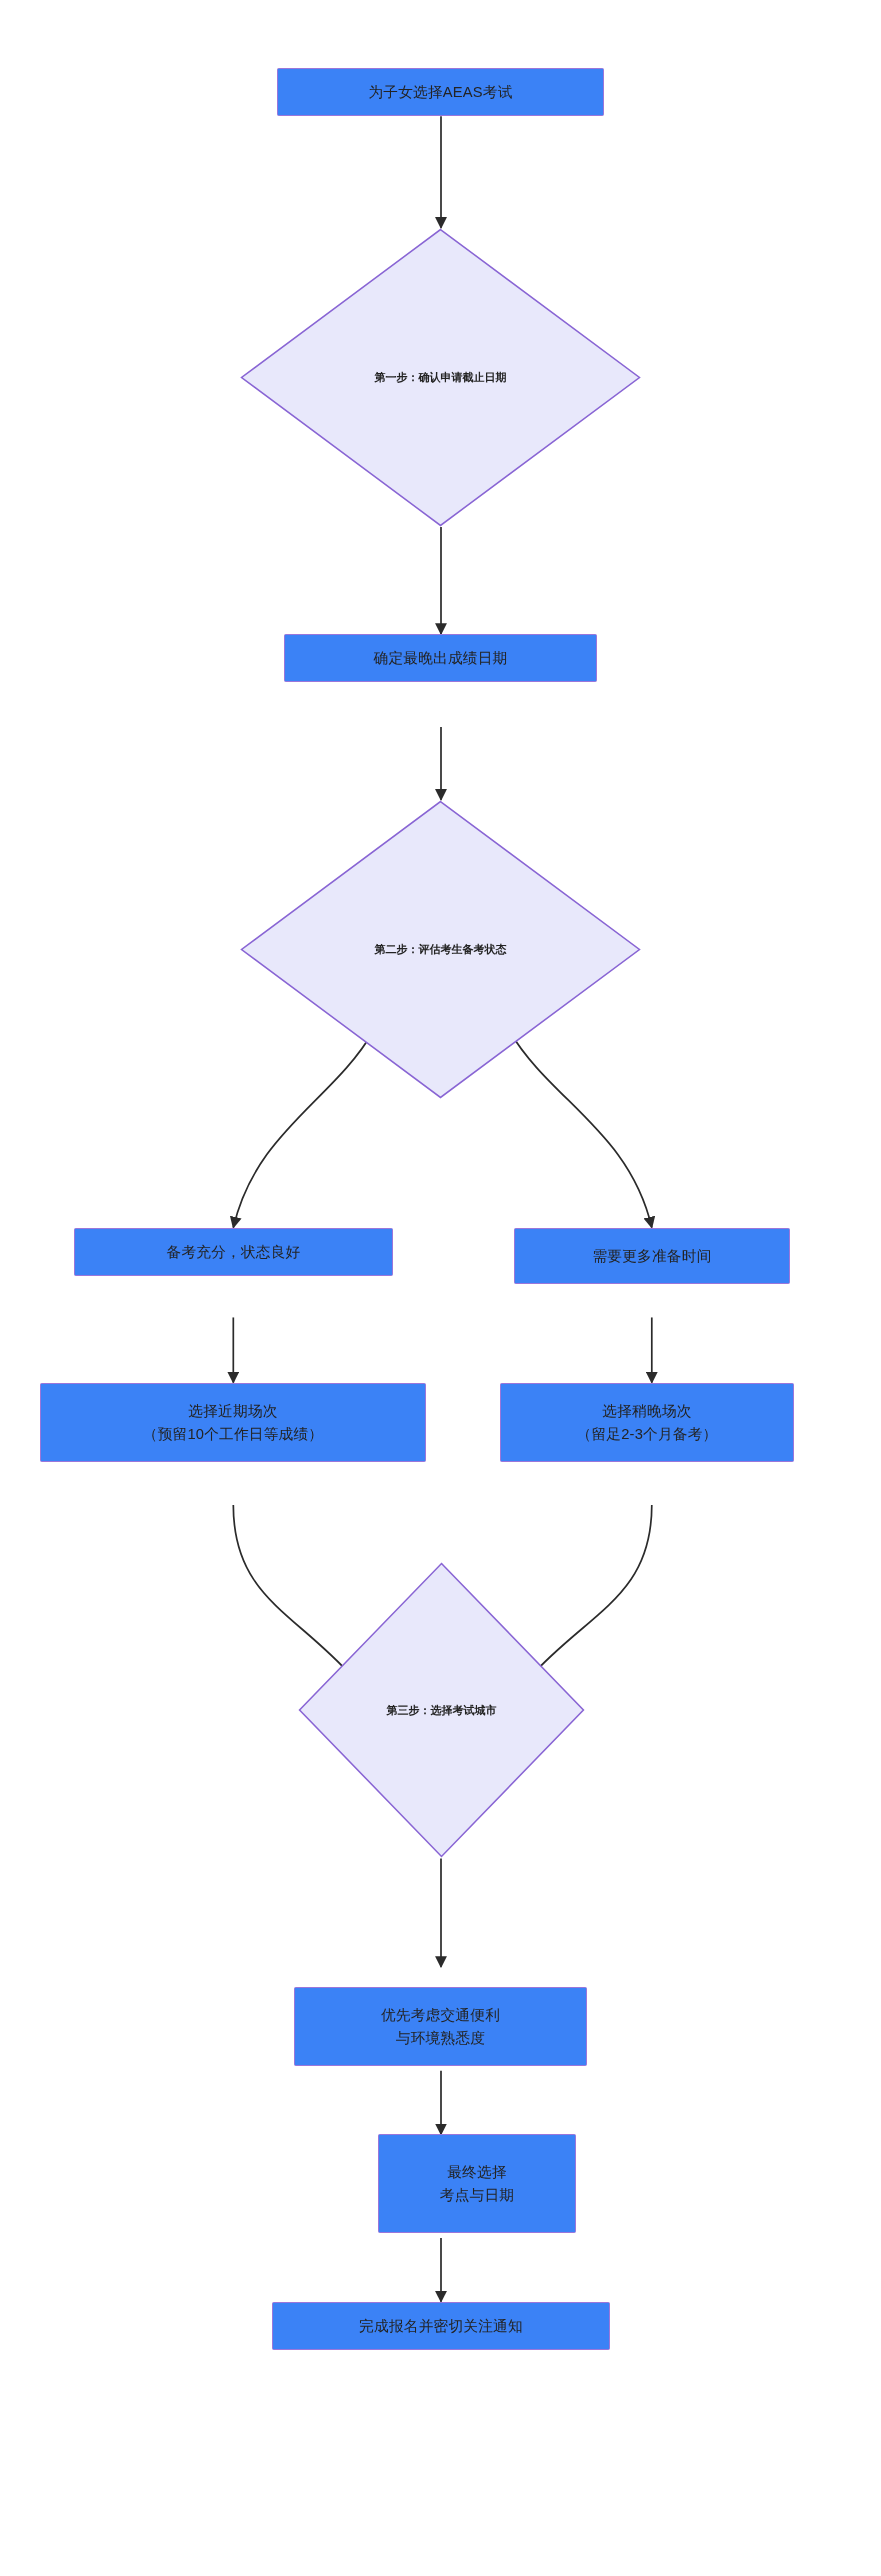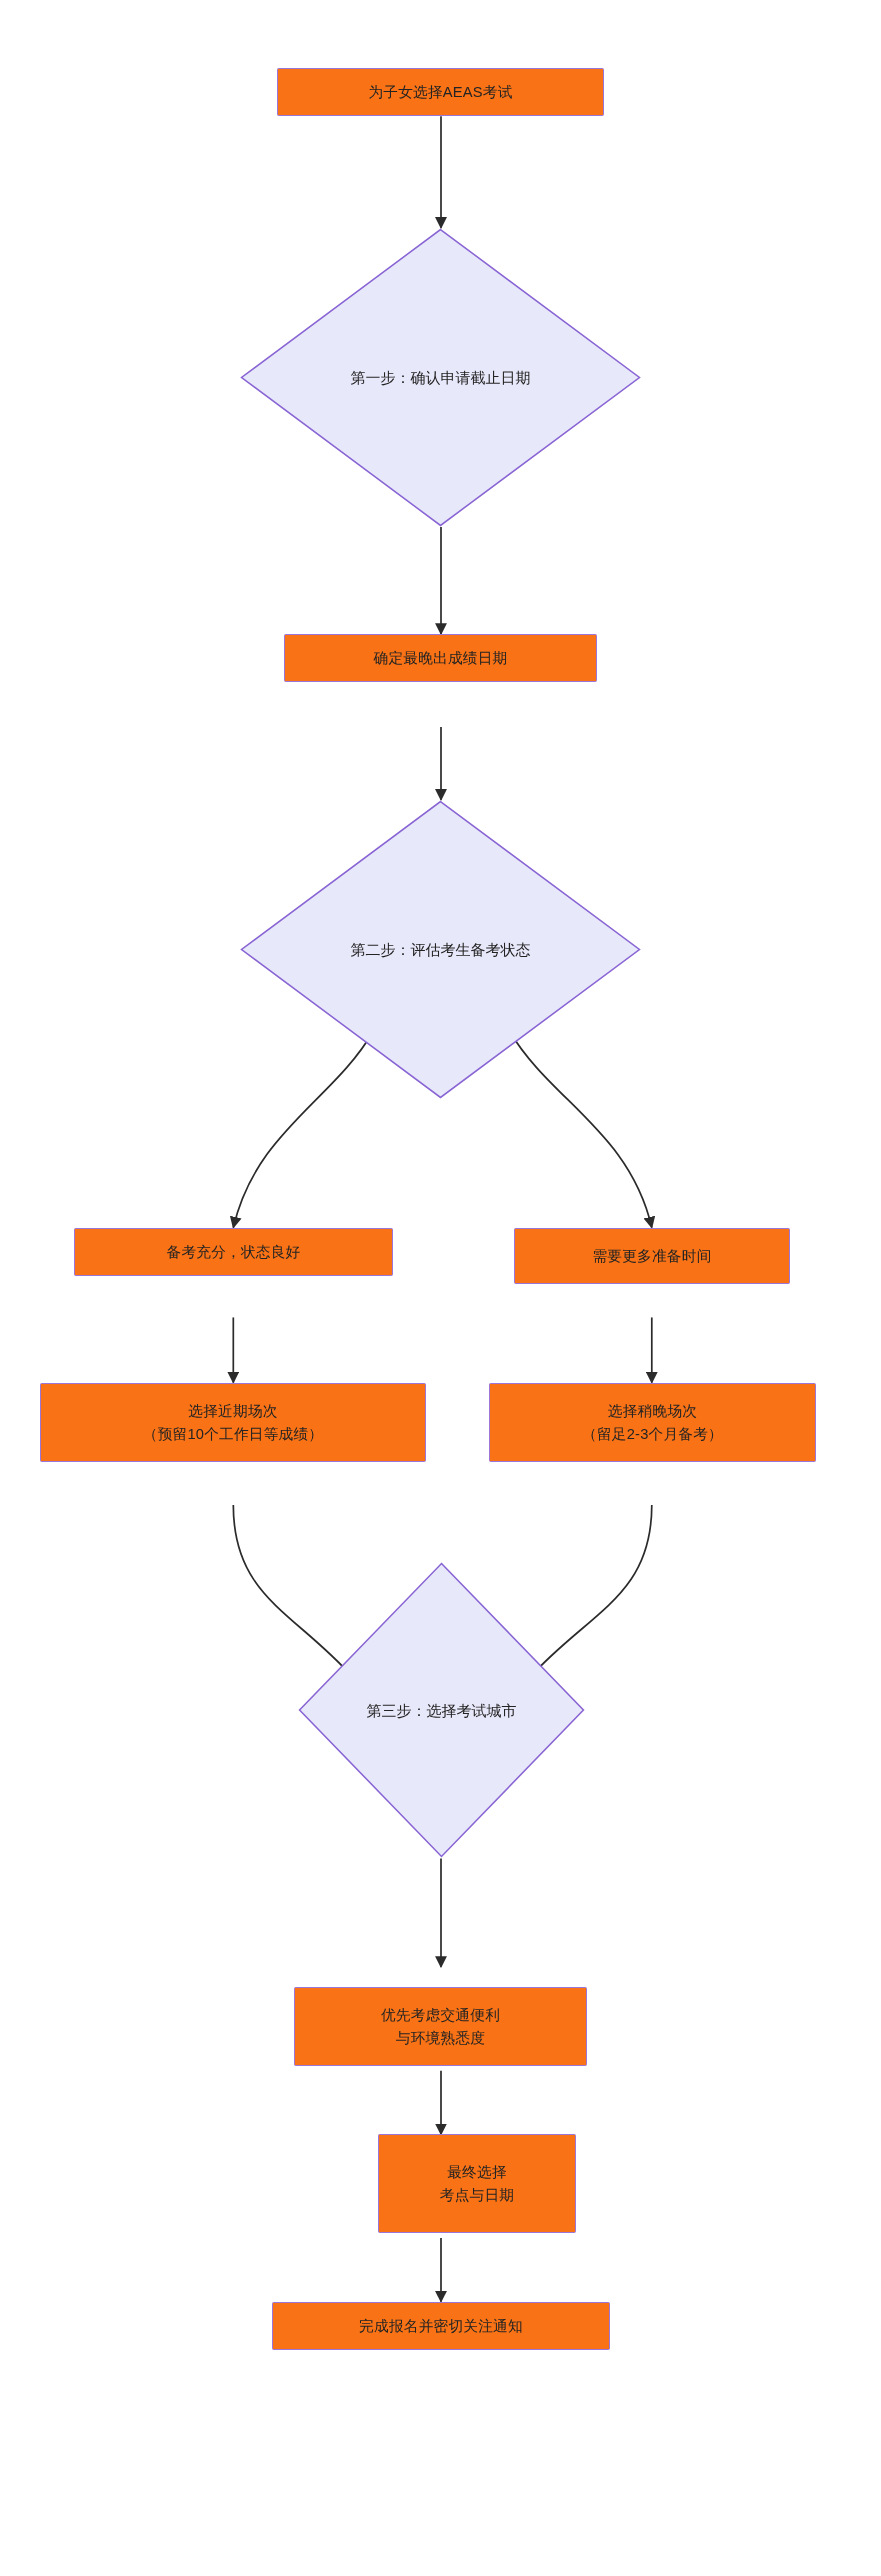--- a/index.html
+++ b/index.html
@@ -27,21 +27,21 @@
   }
   .node {
     position: absolute;
     box-sizing: border-box;
     display: flex;
     align-items: center;
     justify-content: center;
     text-align: center;
   }
   .node-rect {
-    background: #f97316;
+    background: #3b82f6;
     border: 1.5px solid #9b76da;
     border-radius: 1.5px;
   }
   .node-label {
     color: #232323;
     font-size: 14.7px;
     line-height: 23px;
     letter-spacing: 0.2px;
     white-space: pre-line;
     padding: 0 7.7px;
@@ -59,23 +59,24 @@
   }
   .diamond-face {
     fill: #e8e8fb;
     stroke: #8965d4;
     stroke-width: 2;
   }
   .diamond-label {
     position: relative;
     z-index: 2;
     color: #232323;
-    font-size: 15px;
+    font-size: 11px;
     line-height: 23px;
     white-space: pre-line;
+    font-weight: bold;
   }
 </style>
 </head>
 <body>
 
 <div id="flow-root">
 
   <svg id="edges-layer" viewBox="0 0 1138 3324" width="882" height="2576" xmlns="http://www.w3.org/2000/svg">
     <defs>
       <marker id="arrow" viewBox="0 0 10 10" refX="9" refY="5" markerWidth="7" markerHeight="7" orient="auto-start-reverse">
@@ -136,21 +137,21 @@
 
   <div class="node node-rect" style="left:514px; top:1228px; width:276px; height:56px;">
     <span class="node-label">需要更多准备时间</span>
   </div>
 
   <div class="node node-rect" style="left:40px; top:1383px; width:386px; height:79px;">
     <span class="node-label">选择近期场次
 （预留10个工作日等成绩）</span>
   </div>
 
-  <div class="node node-rect" style="left:489px; top:1383px; width:327px; height:79px;">
+  <div class="node node-rect" style="left:500px; top:1383px; width:294px; height:79px;">
     <span class="node-label">选择稍晚场次
 （留足2-3个月备考）</span>
   </div>
 
   <div class="node node-diamond" style="left:298px; top:1562px; width:287px; height:296px;">
     <svg class="diamond-shape" viewBox="0 0 370 382" preserveAspectRatio="none">
       <polygon class="diamond-face" points="185,2 368,191 185,380 2,191"></polygon>
     </svg>
     <span class="diamond-label">第三步：选择考试城市</span>
   </div>

